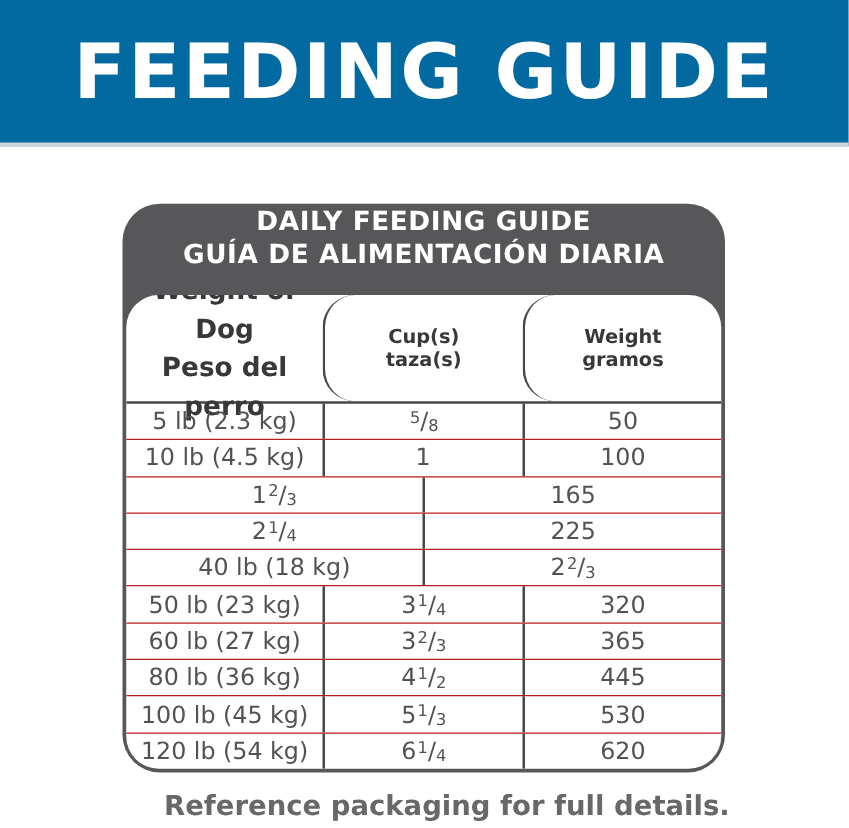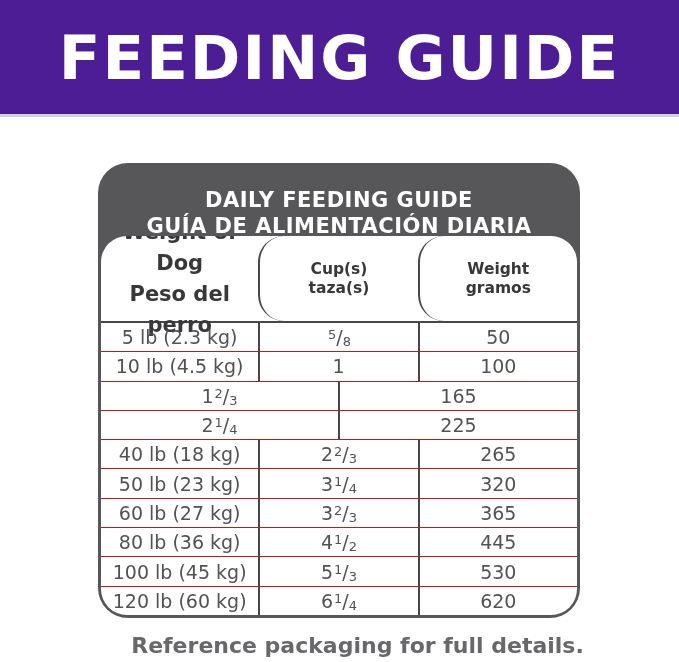--- a/index.html
+++ b/index.html
@@ -8,21 +8,21 @@
     width: 679px; height: 662px;
     background: #ffffff;
     font-family: "DejaVu Sans", "Liberation Sans", sans-serif;
     position: relative;
     overflow: hidden;
   }
 
   
   .banner {
     height: 117px;
-    background: #4c1d95;
+    background: #0369a1;
     border-bottom: 3px solid #cdd2d8;
     display: flex; align-items: center; justify-content: center;
   }
   .banner-title {
     margin: 0;
     color: #ffffff;
     font-size: 61px;
     font-weight: bold;
     letter-spacing: 2px;
     white-space: nowrap;
@@ -41,21 +41,20 @@
     display: flex; flex-direction: column;
     align-items: center; justify-content: center;
     padding-top: 1px;
     color: #ffffff;
     font-weight: bold;
     font-size: 21px;
     line-height: 26px;
     letter-spacing: 0.5px;
     text-align: center;
     white-space: nowrap;
-    margin-top: 23px;
   }
   .card-body {
     position: absolute;
     left: 3px; right: 3px; top: 73px; bottom: 3px;
     background: #ffffff;
     border-radius: 26px;
     overflow: hidden;
     display: flex; flex-direction: column;
   }
 
@@ -170,21 +169,20 @@
           </div>
     <div class="cell grams">225</div>
   </div>
 
   <div class="row">
     <div class="cell weight">40 lb (18 kg)</div>
     <div class="cell cups">
             <span class="whole">2</span>
             <span class="frac"><span class="num">2</span><span class="slash">/</span><span class="den">3</span></span>
           </div>
-    <div class="cell grams">265</div>
   </div>
 
   <div class="row">
     <div class="cell weight">50 lb (23 kg)</div>
     <div class="cell cups">
             <span class="whole">3</span>
             <span class="frac"><span class="num">1</span><span class="slash">/</span><span class="den">4</span></span>
           </div>
     <div class="cell grams">320</div>
   </div>
@@ -210,21 +208,21 @@
   <div class="row">
     <div class="cell weight">100 lb (45 kg)</div>
     <div class="cell cups">
             <span class="whole">5</span>
             <span class="frac"><span class="num">1</span><span class="slash">/</span><span class="den">3</span></span>
           </div>
     <div class="cell grams">530</div>
   </div>
 
   <div class="row">
-    <div class="cell weight">120 lb (60 kg)</div>
+    <div class="cell weight">120 lb (54 kg)</div>
     <div class="cell cups">
             <span class="whole">6</span>
             <span class="frac"><span class="num">1</span><span class="slash">/</span><span class="den">4</span></span>
           </div>
     <div class="cell grams">620</div>
   </div>
 </div>
   </div>
 </section>
 

